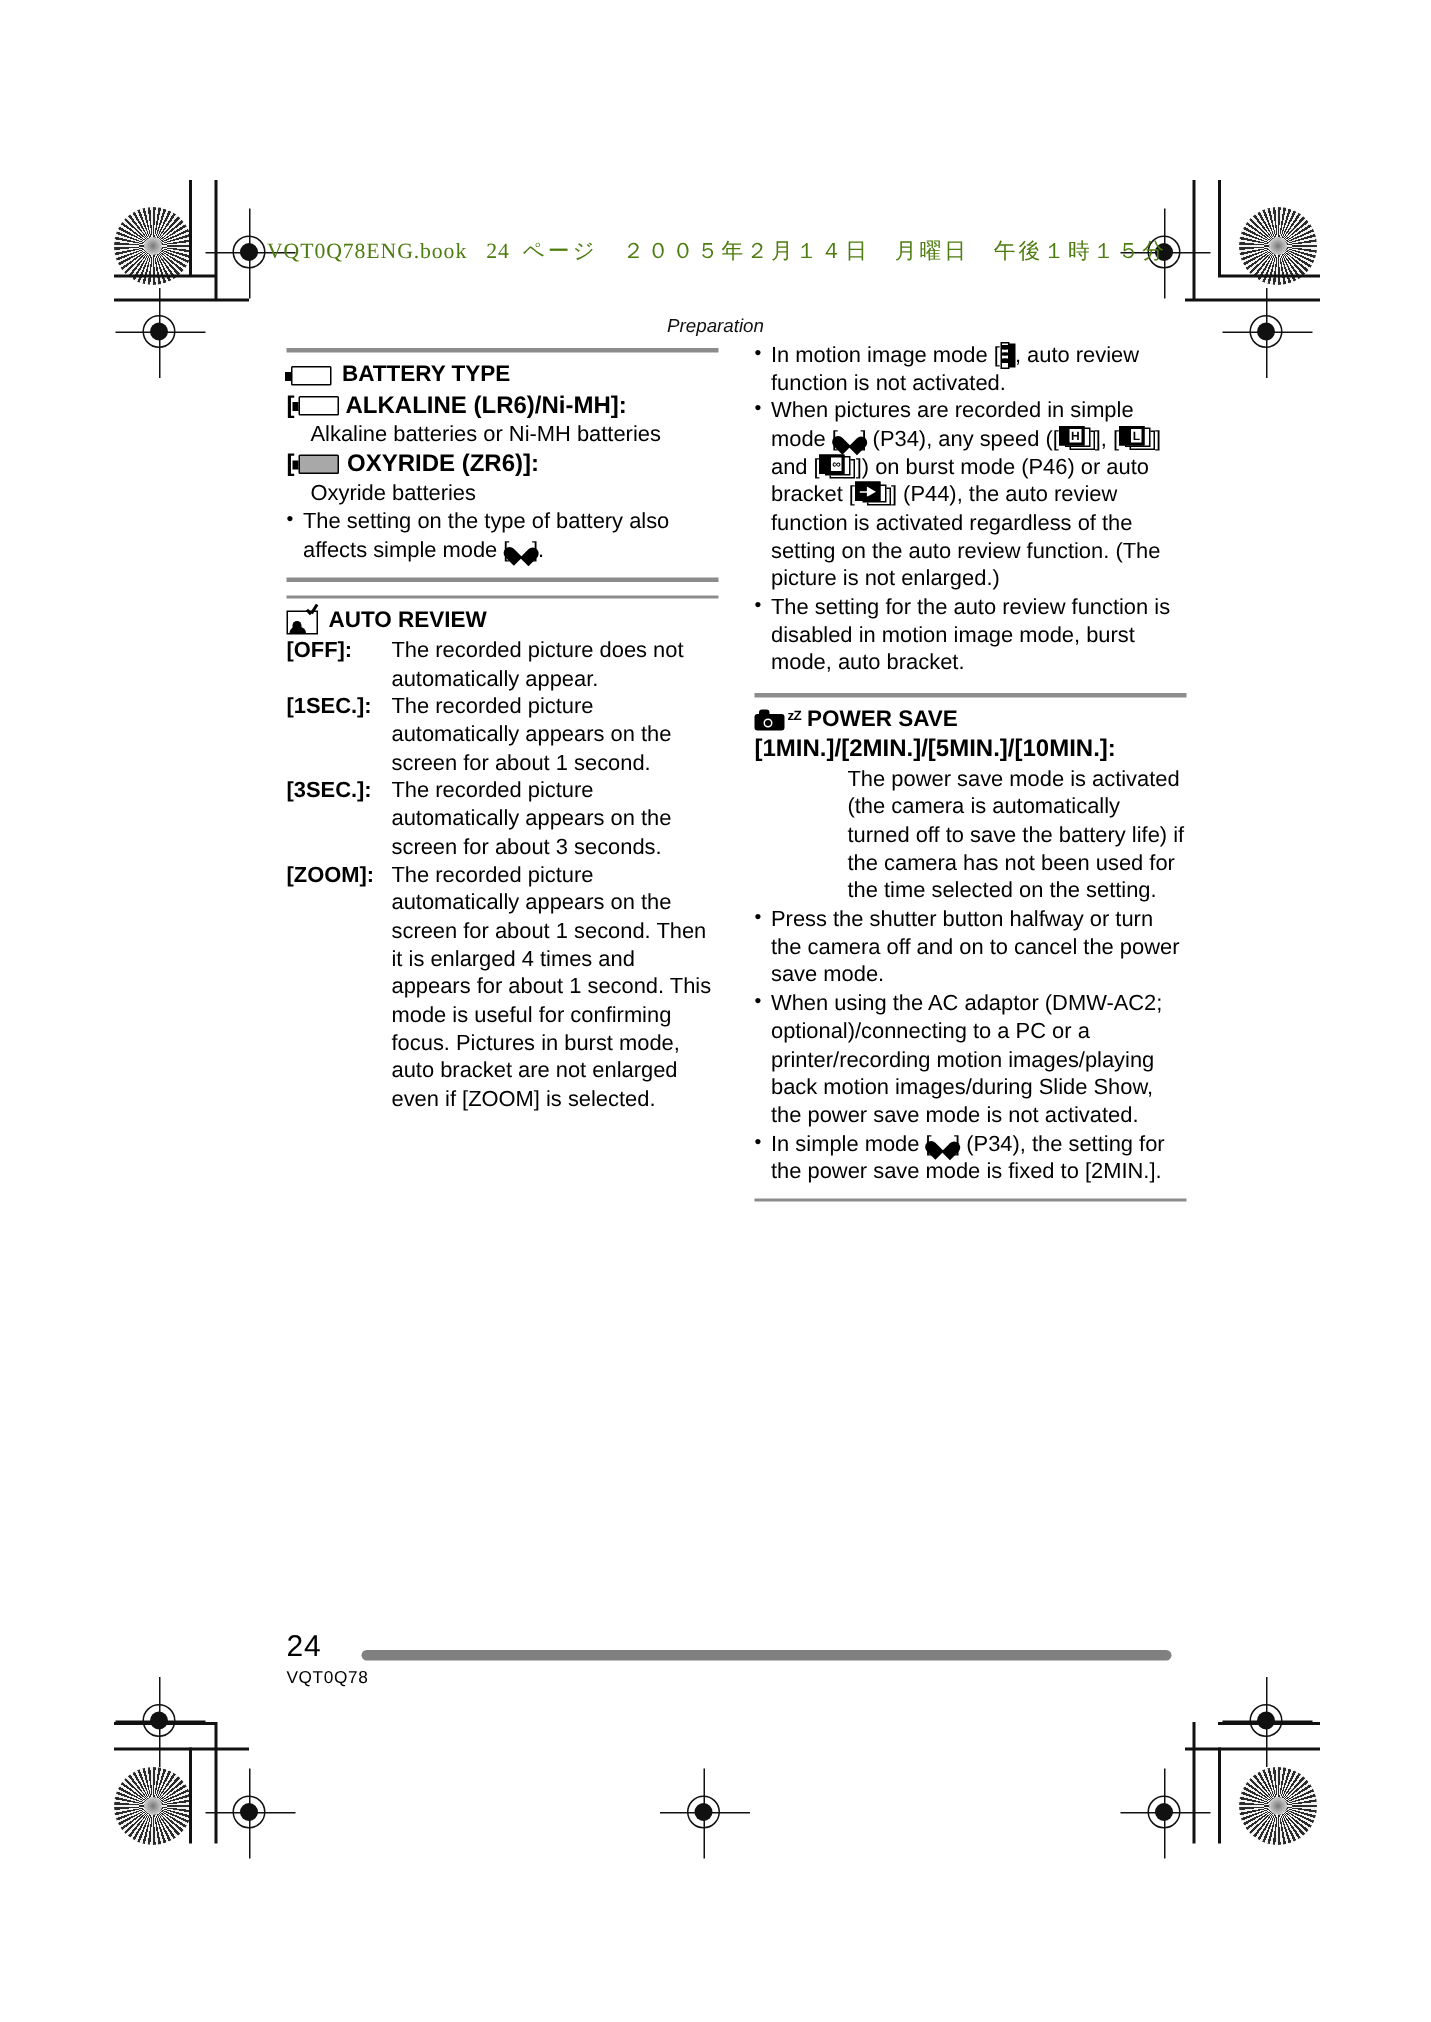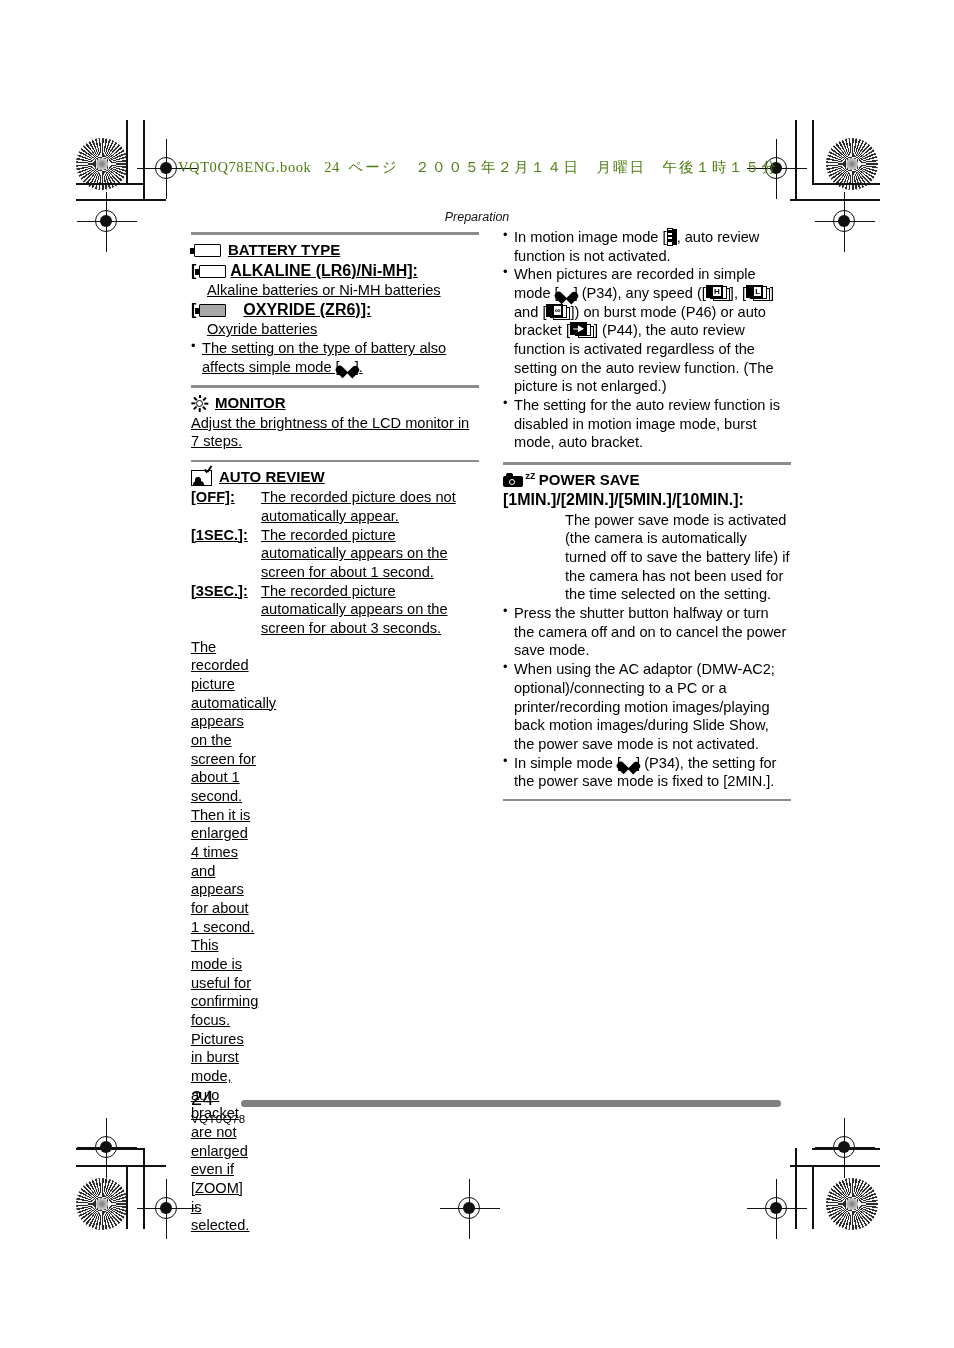--- a/index.html
+++ b/index.html
@@ -60,21 +60,21 @@
     text-align: center;
     font-style: italic; font-size: 12.5px; color: #111;
   }
 
   
   .page {
     position: absolute; left: 191px; top: 232px;
     width: 600px; height: 700px;
   }
   .col { position: absolute; top: 0; width: 288px; }
-  .col-left  { left: 0; text-decoration: underline; }
+  .col-left  { left: 0; }
   .col-right { left: 312px; }
 
   .rule { height: 3px; background: #8c8c8c; margin: 0 0 6px 0; }
   .rule.thin { height: 2.5px; }
 
   h2.sect {
     font-size: 15px; font-weight: bold; margin: 0 0 1px 0;
     display: flex; align-items: center; gap: 7px; line-height: 1.25;
   }
   .body {
@@ -345,47 +345,30 @@
         <span class="ic ic-battery"></span>
         <span>BATTERY TYPE</span>
       </h2>
 
       <div class="term">
         <span>[</span><span class="ic ic-battery"></span><span style="margin-left:4px;">ALKALINE (LR6)/Ni-MH]:</span>
       </div>
       <p class="indent1">Alkaline batteries or Ni-MH batteries</p>
 
       <div class="term">
-        <span>[</span><span class="ic ic-battery filled"></span><span style="margin-left:17px;">OXYRIDE (ZR6)]:</span>
+        <span>[</span><span class="ic ic-battery filled"></span><span style="margin-left:5px;">OXYRIDE (ZR6)]:</span>
       </div>
       <p class="indent1">Oxyride batteries</p>
 
       <ul class="bullets">
         <li><span>The setting on the type of battery also affects simple mode [</span><span class="ic-heart"></span><span>].</span></li>
       </ul>
     </section>
 
     <div class="rule thin" style="margin-top:9px;"></div>
-    <section>
-      <h2 class="sect">
-        <span class="ic ic-sun">
-          <span class="core"></span>
-          <i style="transform:rotate(0deg)"></i>
-            <i style="transform:rotate(45deg)"></i>
-          <i style="transform:rotate(90deg)"></i>
-            <i style="transform:rotate(135deg)"></i>
-          <i style="transform:rotate(180deg)"></i>
-            <i style="transform:rotate(225deg)"></i>
-          <i style="transform:rotate(270deg)"></i>
-            <i style="transform:rotate(315deg)"></i>
-        </span>
-        <span>MONITOR</span>
-      </h2>
-      <p class="body">Adjust the brightness of the LCD monitor in 7 steps.</p>
-    </section>
 
     <div class="rule thin" style="margin-top:9px;"></div>
     <section>
       <h2 class="sect">
         <span class="ic ic-review">
           <span class="body2"></span>
             <span class="head"></span>
             <span class="tick"></span>
         </span>
         <span>AUTO REVIEW</span>
@@ -394,20 +377,21 @@
       <div class="deflist">
         <div class="dt">[OFF]:</div>
         <div class="dd">The recorded picture does not automatically appear.</div>
 
         <div class="dt">[1SEC.]:</div>
         <div class="dd">The recorded picture automatically appears on the screen for about 1 second.</div>
 
         <div class="dt">[3SEC.]:</div>
         <div class="dd">The recorded picture automatically appears on the screen for about 3 seconds.</div>
 
+        <div class="dt">[ZOOM]:</div>
         <div class="dd">The recorded picture automatically appears on the screen for about 1 second. Then it is enlarged 4 times and appears for about 1 second. This mode is useful for confirming focus. Pictures in burst mode, auto bracket are not enlarged even if [ZOOM] is selected.</div>
       </div>
     </section>
   </div>
 
   <div class="col col-right">
 
     <ul class="bullets" style="margin-top:-4px;">
       <li>
         <span>In motion image mode [</span><span class="ic-film">
@@ -424,21 +408,21 @@
             </span></span><span>] and [</span><span class="ic-burst"><span class="s3"></span><span class="s2"></span><span class="s1">
               <span class="lbl">∞</span>
             </span></span><span>]) on burst mode (P46) or auto bracket [</span><span class="ic-bracket"><span class="bb b3"></span><span class="bb b2"></span><span class="b1"></span></span><span>] (P44), the auto review function is activated regardless of the setting on the auto review function. (The picture is not enlarged.)</span>
       </li>
       <li>The setting for the auto review function is disabled in motion image mode, burst mode, auto bracket.</li>
     </ul>
 
     <div class="rule thin" style="margin-top:10px;"></div>
     <section>
       <h2 class="sect" style="gap:4px;">
-        <span style="display:inline-flex; align-items:flex-start;font-family:Liberation Mono, monospace;">
+        <span style="display:inline-flex; align-items:flex-start;">
           <span class="ic-camera">
             <span class="bodyc"></span>
               <span class="hump"></span>
               <span class="lens"></span>
           </span>
           <span class="zz">zZ</span>
         </span>
         <span>POWER SAVE</span>
       </h2>
       <p class="term">[1MIN.]/[2MIN.]/[5MIN.]/[10MIN.]:</p>

